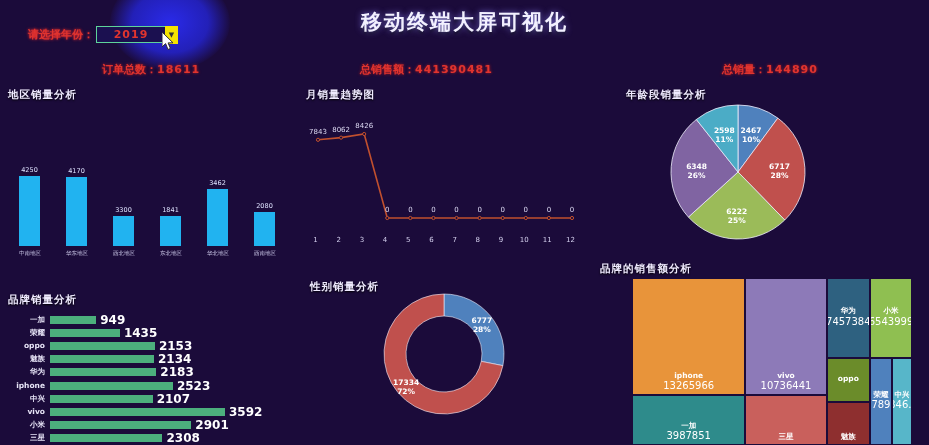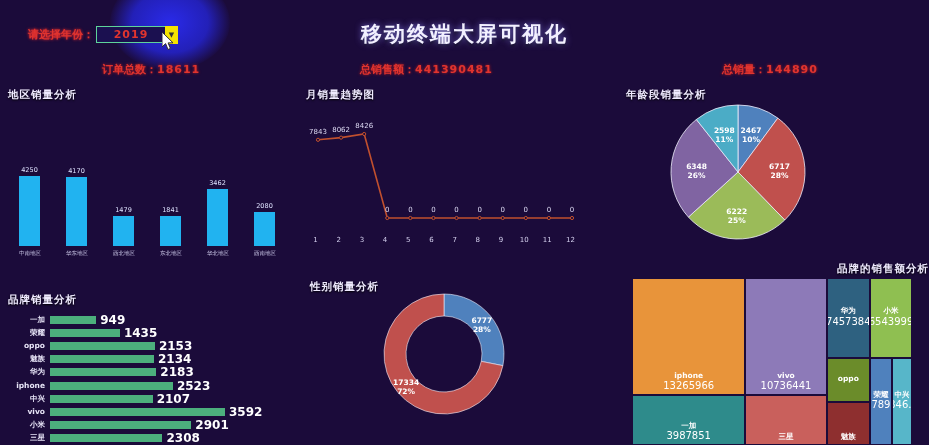--- a/index.html
+++ b/index.html
@@ -10,21 +10,21 @@
     color:#e8e8f5;
     position:relative;
   }
   .bg-glow {
     position:absolute; left:110px; top:-25px; width:120px; height:95px;
     background:radial-gradient(ellipse at center, #2a2ae8 0%, #2320b8 45%, rgba(30,16,90,0) 72%);
     border-radius:50%;
   }
   
   .title {
-    position:absolute; left:0; right:0; top:20px; text-align:center;
+    position:absolute; left:0; right:0; top:8px; text-align:center;
     font-size:21px; font-weight:bold; letter-spacing:2px; color:#f2f0ff;
     text-shadow:0 0 6px #7b6ddd, 0 2px 3px #000;
   }
   .year-box { position:absolute; left:28px; top:26px; display:flex; align-items:center; z-index:5; }
   .year-label { font-size:11px; color:#e0342f; font-weight:bold; text-shadow:0 0 3px #ff2a2a; letter-spacing:0px; }
   .year-select {
     margin-left:2px; width:70px; height:17px; border:1px solid #5ed49a;
     background:#1b1050; display:flex; align-items:center; justify-content:center;
     position:relative;
   }
@@ -83,21 +83,21 @@
   .hbar { height:8px; background:#4caf7d; }
   .hval { font-size:12px; color:#ffffff; margin-left:4px; font-weight:bold; }
 
   
   #panel-gender { left:296px; top:276px; width:292px; height:169px; }
   #panel-gender .panel-title { position:absolute; left:14px; top:4px; }
   .donut-wrap { position:absolute; left:84px; top:14px; }
 
   
   #panel-tree { left:600px; top:258px; width:329px; height:187px; }
-  #panel-tree .panel-title { position:absolute; left:0; right:0; top:4px; text-align:right; }
+  #panel-tree .panel-title { position:absolute; left:0; right:0; top:4px; text-align:left; }
   .tree { position:absolute; left:32px; top:20px; width:280px; height:167px; }
   .tile { position:absolute; border:1px solid #1b0b3a; display:flex; flex-direction:column; align-items:center; justify-content:flex-end; overflow:hidden; padding-bottom:2px; }
   .tile .tname { font-size:7.5px; color:#fff; font-weight:bold; line-height:1.15; white-space:nowrap; }
   .tile .tval  { font-size:10px; color:#fff; line-height:1.15; white-space:nowrap; }
   .tile.mid { justify-content:center; }
 </style>
 </head>
 <body>
 
 <div class="bg-glow"></div>
@@ -136,21 +136,21 @@
         <div class="vbar-val">4250</div>
         <div class="vbar" style="height: 70.0618px; background: rgb(33, 179, 240);"></div>
         <div class="vbar-lab">中南地区</div>
       </div>
       <div class="vbar-col">
         <div class="vbar-val">4170</div>
         <div class="vbar" style="height: 68.743px; background: rgb(33, 179, 240);"></div>
         <div class="vbar-lab">华东地区</div>
       </div>
       <div class="vbar-col">
-        <div class="vbar-val">1479</div>
+        <div class="vbar-val">3300</div>
         <div class="vbar" style="height: 29.904px; background: rgb(33, 179, 240);"></div>
         <div class="vbar-lab">西北地区</div>
       </div>
       <div class="vbar-col">
         <div class="vbar-val">1841</div>
         <div class="vbar" style="height: 30.3491px; background: rgb(33, 179, 240);"></div>
         <div class="vbar-lab">东北地区</div>
       </div>
       <div class="vbar-col">
         <div class="vbar-val">3462</div>

